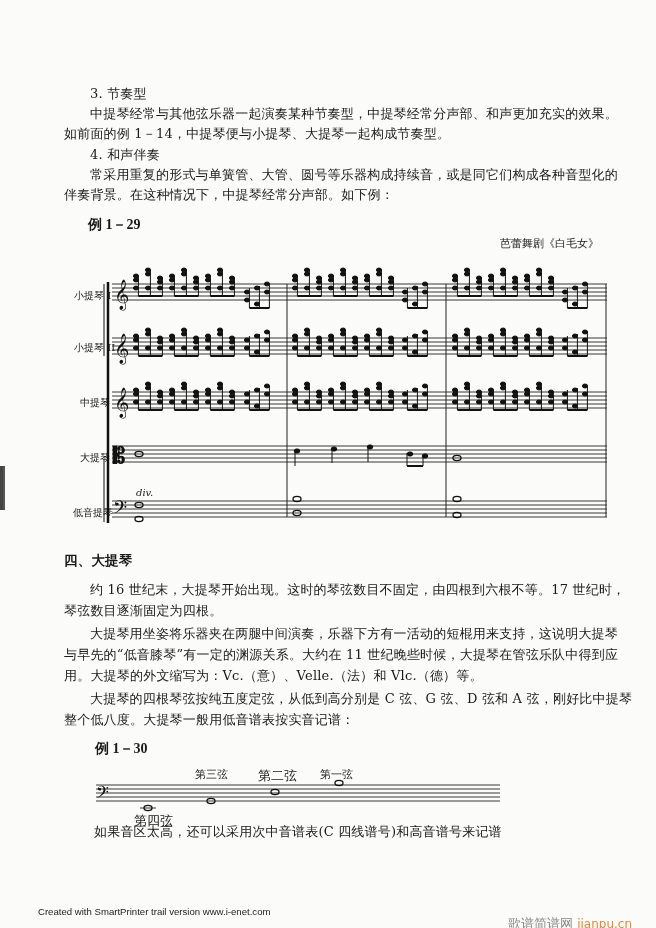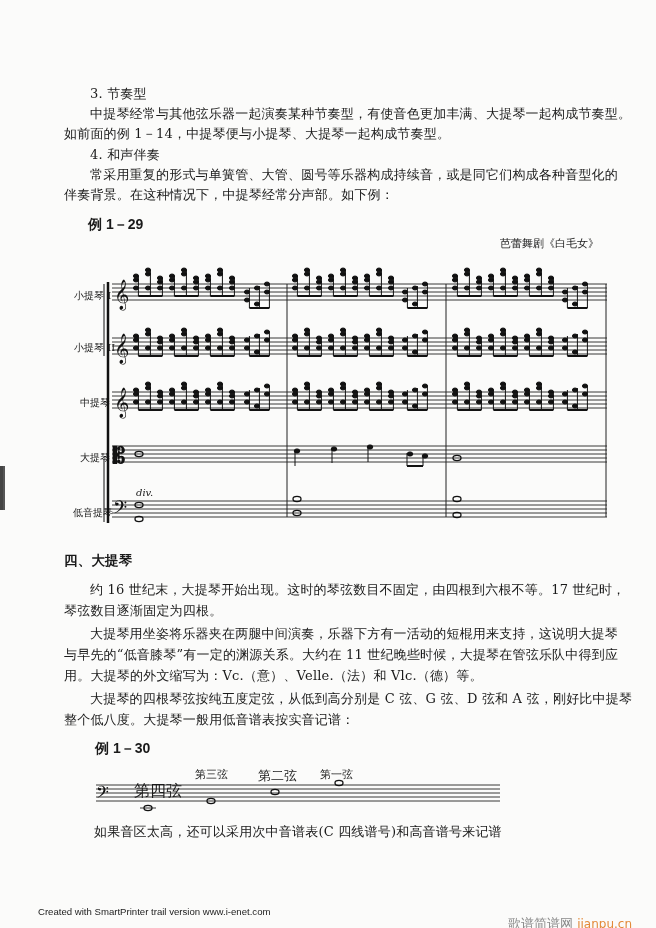--- a/index.html
+++ b/index.html
@@ -2,34 +2,34 @@
 <html><head>
 <meta charset="utf-8">
 <style>
   html,body{margin:0;padding:0;}
   body{width:656px;height:928px;background:#fbfbfa;position:relative;overflow:hidden;
        font-family:"DejaVu Serif","Liberation Serif",serif;color:#1a1a1a;}
   .p{position:absolute;font-size:13px;line-height:20px;letter-spacing:0.2px;white-space:nowrap;}
   .ind{left:90px;}
   .nl{left:64px;}
   .h{font-family:"DejaVu Sans","Liberation Sans",sans-serif;font-weight:bold;font-size:13.5px;}
-  .ex{position:absolute;font-family:Liberation Sans, sans-serif;font-weight:bold;font-size:14px;}
+  .ex{position:absolute;font-family:Liberation Serif, serif;font-weight:bold;font-size:14px;}
   .src{position:absolute;font-size:11px;}
   .score{position:absolute;left:0;top:0;}
   .inst{position:absolute;font-size:10px;white-space:nowrap;}
   .footer{position:absolute;left:38px;top:906px;font-family:Liberation Sans, sans-serif;font-size:9.6px;color:#222;}
   .wm{position:absolute;left:508px;top:903px;font-size:13px;color:#8a8a8a;margin-top:12px;}
   .wm span{color:#e38a3a;font-family:"DejaVu Sans","Liberation Sans",sans-serif;font-size:12px;}
   .bar{position:absolute;left:0;width:3px;background:#444;}
 </style>
 </head>
 <body>
 
 <div class="p ind" style="top:84px">3.  节奏型</div>
-<div class="p ind" style="top:104px">中提琴经常与其他弦乐器一起演奏某种节奏型，有使音色更加丰满、大提琴一起构成节奏型。</div>
+<div class="p ind" style="top:104px">中提琴经常与其他弦乐器一起演奏某种节奏型，中提琴经常分声部、和声更加充实的效果。</div>
 <div class="p nl" style="top:124px">如前面的例 1－14，中提琴便与小提琴、大提琴一起构成节奏型。</div>
 
 <div class="p ind" style="top:145px">4.  和声伴奏</div>
 <div class="p ind" style="top:165px">常采用重复的形式与单簧管、大管、圆号等乐器构成持续音，或是同它们构成各种音型化的</div>
 <div class="p nl" style="top:185px">伴奏背景。在这种情况下，中提琴经常分声部。如下例：</div>
 
 <div class="ex" style="left:88px;top:216px">例 1－29</div>
 <div class="src" style="left:500px;top:236px">芭蕾舞剧《白毛女》</div>
 
 <div class="inst" style="left:74px;top:289px">小提琴 I</div>
@@ -197,21 +197,21 @@
 <div class="p h" style="left:64px;top:550px">四、大提琴</div>
 <div class="p ind" style="top:580px">约 16 世纪末，大提琴开始出现。这时的琴弦数目不固定，由四根到六根不等。17 世纪时，</div>
 <div class="p nl" style="top:601px">琴弦数目逐渐固定为四根。</div>
 <div class="p ind" style="top:624px">大提琴用坐姿将乐器夹在两腿中间演奏，乐器下方有一活动的短棍用来支持，这说明大提琴</div>
 <div class="p nl" style="top:645px">与早先的“低音膝琴”有一定的渊源关系。大约在 11 世纪晚些时候，大提琴在管弦乐队中得到应</div>
 <div class="p nl" style="top:666px">用。大提琴的外文缩写为：Vc.（意）、Velle.（法）和 Vlc.（德）等。</div>
 <div class="p ind" style="top:689px">大提琴的四根琴弦按纯五度定弦，从低到高分别是 C 弦、G 弦、D 弦和 A 弦，刚好比中提琴</div>
 <div class="p nl" style="top:710px">整个低八度。大提琴一般用低音谱表按实音记谱：</div>
 
 <div class="ex" style="left:95px;top:740px">例 1－30</div>
-<div class="inst" style="left:134px;top:781px;font-size:16px">第四弦</div>
+<div class="inst" style="left:134px;top:812px;font-size:13px">第四弦</div>
 <div class="inst" style="left:195px;top:767px;font-size:11px">第三弦</div>
 <div class="inst" style="left:258px;top:767px;font-size:13px">第二弦</div>
 <div class="inst" style="left:320px;top:767px;font-size:11px">第一弦</div>
 
 <div class="p" style="left:94px;top:822px">如果音区太高，还可以采用次中音谱表(C 四线谱号)和高音谱号来记谱</div>
 
 <div class="bar" style="top:466px;height:44px"></div>
 
 <div class="footer">Created with SmartPrinter trail version www.i-enet.com</div>
 <div class="wm"><b style="font-weight:normal">歌谱简谱网</b> <span>jianpu.cn</span></div>

